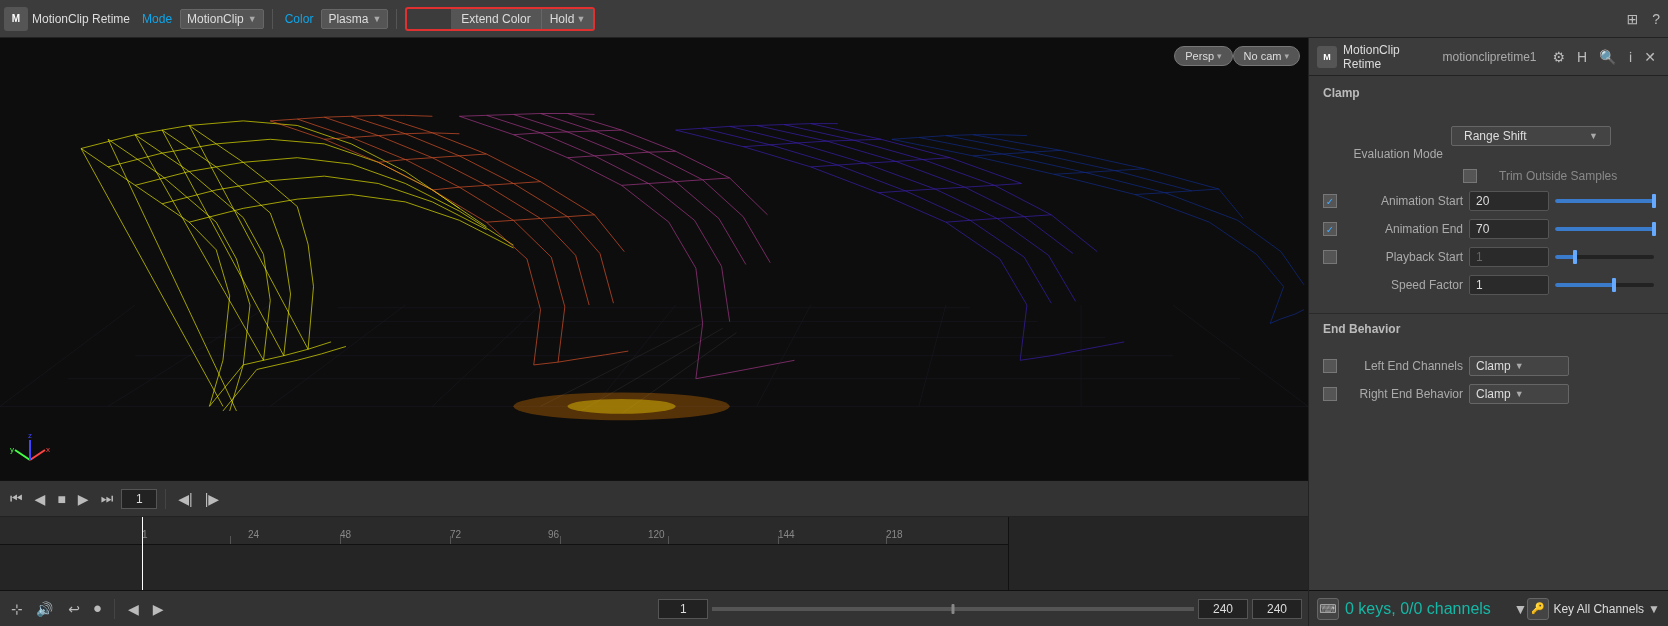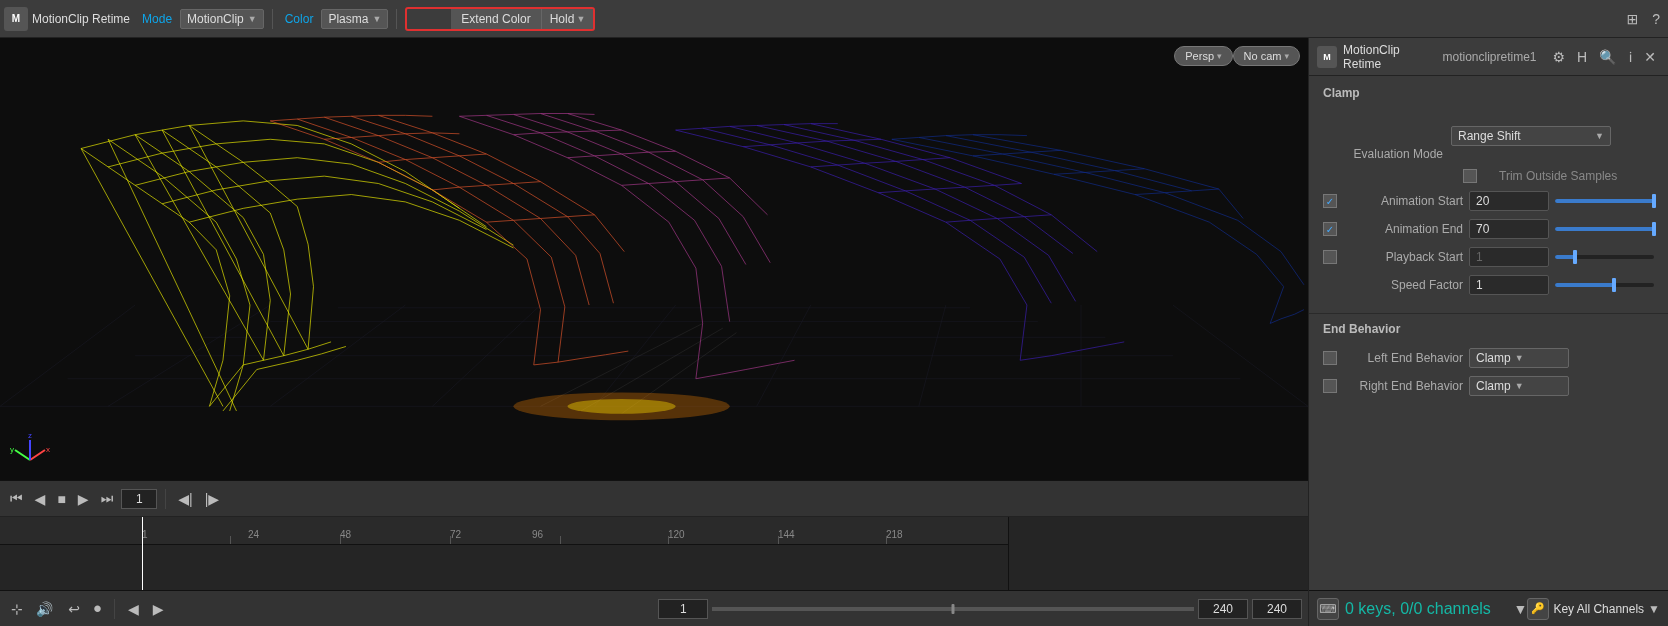--- a/index.html
+++ b/index.html
@@ -205,21 +205,21 @@
       width: 14px; height: 14px; background: #555; border: 1px solid #777;
     }
     .trim-label { color: #888; font-size: 12px; margin-left: 16px; }
 
     .eval-row {
       display: flex; align-items: center; gap: 8px; margin-bottom: 8px;
     }
     .eval-label { color: #aaa; font-size: 12px; min-width: 120px; text-align: right; margin-top: 37px; }
     .eval-dropdown {
       background: #444; border: 1px solid #666; color: #ddd;
-      padding: 2px 6px; font-size: 12px; border-radius: 2px; cursor: pointer;
+      padding: 2px 12px; font-size: 12px; border-radius: 2px; cursor: pointer;
       display: flex; align-items: center; justify-content: space-between; width: 160px;
     }
 
     
     .timeline-area {
       background: #2a2a2a;
       border-top: 1px solid #111;
       height: 110px;
       display: flex;
       flex-direction: column;
@@ -329,21 +329,21 @@
       width: 100%;
       height: 100%;
       position: absolute;
       top: 0; left: 0;
     }
 
     .end-behavior-section {
       padding: 8px 14px;
     }
     .end-behavior-title {
-      font-size: 12px; color: #bbb; margin-bottom: 12px; font-weight: bold;
+      font-size: 12px; color: #bbb; margin-bottom: 20px; font-weight: bold;
     }
 
     .chevron { font-size: 9px; color: #aaa; }
   </style>
 </head>
 <body>
 
 <div class="top-toolbar">
   <div class="toolbar-logo">M</div>
   <span class="toolbar-title">MotionClip Retime</span>
@@ -532,23 +532,23 @@
           <div class="timeline-ruler">
 
             <div class="ruler-tick" style="left: 142px;"><span>1</span></div>
             <div class="ruler-line" style="left: 142px;"></div>
             <div class="ruler-tick" style="left: 248px;"><span>24</span></div>
             <div class="ruler-line" style="left: 230px;"></div>
             <div class="ruler-tick" style="left: 340px;"><span>48</span></div>
             <div class="ruler-line" style="left: 340px;"></div>
             <div class="ruler-tick" style="left: 450px;"><span>72</span></div>
             <div class="ruler-line" style="left: 450px;"></div>
-            <div class="ruler-tick" style="left: 532px;"><span>96</span></div>
+            <div class="ruler-tick" style="left: 548px;"><span>96</span></div>
             <div class="ruler-line" style="left: 560px;"></div>
-            <div class="ruler-tick" style="left: 668px;"><span>120</span></div>
+            <div class="ruler-tick" style="left: 648px;"><span>120</span></div>
             <div class="ruler-line" style="left: 668px;"></div>
             <div class="ruler-tick" style="left: 778px;"><span>144</span></div>
             <div class="ruler-line" style="left: 778px;"></div>
             <div class="ruler-tick" style="left: 886px;"><span>218</span></div>
             <div class="ruler-line" style="left: 886px;"></div>
           </div>
           <div class="timeline-track">
             <div class="playhead"></div>
           </div>
         </div>
@@ -656,21 +656,21 @@
           <div class="panel-slider-thumb" style="left:60%;"></div>
         </div>
       </div>
     </div>
 
     <div class="end-behavior-section">
       <div class="end-behavior-title">End Behavior</div>
 
       <div class="panel-row">
         <div class="panel-checkbox"></div>
-        <span class="panel-row-label">Left End Behavior</span>
+        <span class="panel-row-label">Left End Channels</span>
         <div class="panel-dropdown">
           <span>Clamp</span>
           <span class="chevron">▼</span>
         </div>
       </div>
 
       <div class="panel-row">
         <div class="panel-checkbox"></div>
         <span class="panel-row-label">Right End Behavior</span>
         <div class="panel-dropdown">

